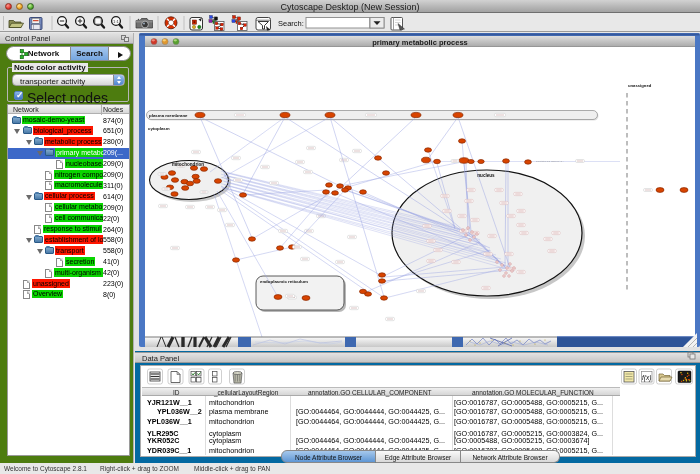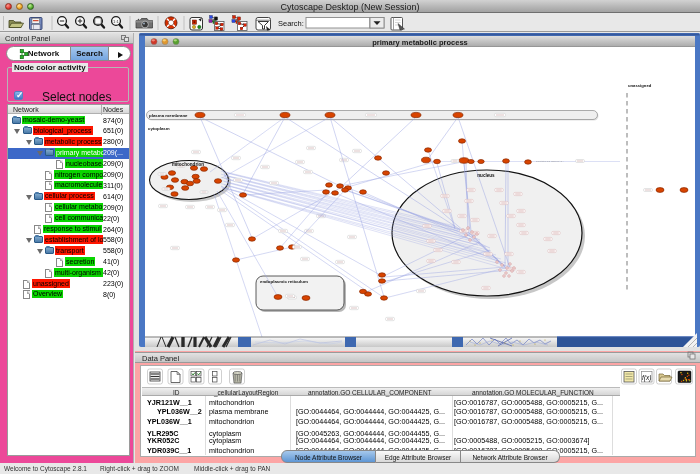--- a/index.html
+++ b/index.html
@@ -9,21 +9,21 @@
   background:linear-gradient(#d2d2d2,#b4b4b4 60%,#a2a2a2); border-bottom:1px solid #6f6f6f;text-decoration:underline; }
 .tl { position:absolute; top:3px; width:7px; height:7px; border-radius:50%; }
 #titlebar .r { left:5px;  background:radial-gradient(circle at 35% 30%, #ff9a90, #e03830 60%, #a01810); border:0.5px solid #903020;}
 #titlebar .y { left:16px; background:radial-gradient(circle at 35% 30%, #ffe9a0, #f0a828 60%, #b07810); border:0.5px solid #906020;}
 #titlebar .g { left:27px; background:radial-gradient(circle at 35% 30%, #c8f0a0, #58b030 60%, #307010); border:0.5px solid #306020;}
 #titlebar .t { position:absolute; top:2px; left:0; width:700px; text-align:center; font-size:9px; color:#1a1a1a; }
 #toolbar { position:absolute; left:0; top:14px; width:700px; height:18px; background:#e8e8e8; border-bottom:1px solid #9a9a9a; }
 #main { position:absolute; left:0; top:33px; width:700px; height:430px; }
 
 
-#cpanel { position:absolute; left:0; top:0; width:134px; height:430px; background:#ec4899; border-right:1px solid #b0b0b0;text-decoration:underline; }
+#cpanel { position:absolute; left:0; top:0; width:134px; height:430px; background:#4d7c0f; border-right:1px solid #b0b0b0;text-decoration:underline; }
 #cpanel .hdr { position:absolute; left:0; top:0; width:133px; height:11px;
   background:linear-gradient(#e2e2e2,#c6c6c6); border-bottom:1px solid #9a9a9a; }
 #cpanel .hdr span { position:absolute; left:5px; top:1px; font-size:7.5px; color:#222; }
 #tabs { position:absolute; left:6px; top:13px; width:125px; height:15px; background:#fff;
   border:1px solid #8a8a8a; border-radius:8px; overflow:hidden; font-size:8px; }
 #tabs .net { position:absolute; left:0; top:0; width:63px; height:15px; text-align:center; padding-top:2px; font-weight:bold; color:#111;}
 #tabs .mos { position:absolute; left:63px; top:0; width:38px; height:15px; background:linear-gradient(#a6c8ee,#6da0dd); text-align:center; padding-top:2px; font-weight:bold; color:#111; border-left:1px solid #8a8a8a;}
 #tabs .arr { position:absolute; left:101px; top:0; width:24px; height:15px; border-left:1px solid #8a8a8a; }
 #tabs .arr:after { content:""; position:absolute; left:9px; top:4.5px; border-left:5px solid #111; border-top:3.5px solid transparent; border-bottom:3.5px solid transparent; }
 #grpbox { position:absolute; left:7px; top:34px; width:122px; height:35px; border:1px solid #b6b6b6; border-radius:2px; }
@@ -31,42 +31,42 @@
 #combo { position:absolute; left:12px; top:41px; width:113px; height:12px; border:1px solid #9a9a9a; border-radius:4px;
   background:linear-gradient(#ffffff,#d6d6d6); font-size:8px; }
 #combo span { position:absolute; left:7px; top:1.5px; color:#111; }
 #combo .step { position:absolute; right:0px; top:0px; width:11px; height:10px; border-radius:0 4px 4px 0;
   background:linear-gradient(#9cc0ec,#4f84cf); border-left:1px solid #8a8a8a; }
 #combo .step:before { content:""; position:absolute; left:3px; top:1px; border-bottom:3px solid #fff; border-left:2.5px solid transparent; border-right:2.5px solid transparent;}
 #combo .step:after  { content:""; position:absolute; left:3px; bottom:1px; border-top:3px solid #fff; border-left:2.5px solid transparent; border-right:2.5px solid transparent;}
 #chk { position:absolute; left:14px; top:58px; width:9px; height:9px; border:1px solid #5580c0; border-radius:2px;
   background:linear-gradient(#8cb8e8,#3f74c4); }
 #chk:after { content:"\2713"; position:absolute; left:1px; top:-2px; color:#fff; font-size:9px; font-weight:bold; }
-#chklbl { position:absolute; left:42px; top:57px; font-size:12px; color:#111; }
+#chklbl { position:absolute; left:27px; top:57px; font-size:14px; color:#111; }
 
 #treebox { position:absolute; left:7px; top:71px; width:123px; height:352px; background:#fff; border:1px solid #9a9a9a; }
 #treehdr { position:absolute; left:0; top:0; width:121px; height:9px; background:linear-gradient(#f4f4f4,#d8d8d8); border-bottom:1px solid #b0b0b0; font-size:7px; color:#222; }
 #treehdr .c1 { position:absolute; left:5px; top:1px; }
 #treehdr .c2 { position:absolute; left:95px; top:1px; }
 #treehdr .sep { position:absolute; left:93px; top:0; width:1px; height:10px; background:#b0b0b0; }
 .trow { position:absolute; left:0; width:121px; height:10.9px; font-size:7px; }
 .trow .hl { position:absolute; top:0.5px; padding:0.5px 1px 1px 1px; color:#000; white-space:nowrap; }
 .trow .cnt { position:absolute; left:95px; top:1.5px; color:#000; }
 .trow.sel { background:#3c68c8; }
 .trow.sel .cnt { color:#fff; }
 .g { background:#0ad500; }
 .r2 { background:#ff1500; }
 .arrow { position:absolute; top:3.5px; width:0; height:0; border-top:5px solid #6a6a6a; border-left:3.5px solid transparent; border-right:3.5px solid transparent; }
 .fold { position:absolute; top:1.5px; width:9px; height:7px; background:linear-gradient(#7fa8cc,#4a7aa8); border:0.5px solid #2a5a88; border-radius:1px; }
 .fold:before { content:""; position:absolute; left:0px; top:-2px; width:4px; height:2px; background:#4a7aa8; border-radius:1px 1px 0 0; }
 .page { position:absolute; top:1px; width:7px; height:9px; background:#fff; border:0.6px solid #888; }
 .page:before { content:""; position:absolute; right:-0.5px; top:-0.5px; border-top:3px solid #e8e8e8; border-left:3px solid #aaa; }
 
 
-#dpanel { position:absolute; left:135px; top:318px; width:565px; height:112px; background:#fca5a5; }
+#dpanel { position:absolute; left:135px; top:318px; width:565px; height:112px; background:#0369a1; }
 #dpanel .hdr { position:absolute; left:0; top:1px; width:565px; height:11px; background:linear-gradient(#e2e2e2,#c6c6c6); border-top:1px solid #9a9a9a; border-bottom:1px solid #9a9a9a;}
 #dpanel .hdr span { position:absolute; left:7px; top:1px; font-size:7.5px; color:#222; }
 #dpinner { position:absolute; left:5px; top:14px; width:556px; height:92px; background:#fff; border:1px solid #aaa; }
 #dtable { position:absolute; left:1px; top:21px; width:552px; }
 #dthead { position:absolute; left:0; top:0; width:478px; height:9px; background:linear-gradient(#efefef,#d6d6d6); border-top:1px solid #bbb; border-bottom:1px solid #aaa; font-size:6.5px; color:#222; }
 #dthead span { position:absolute; top:1px; white-space:nowrap; }
 .drow { position:absolute; left:0; width:552px; height:9.7px; font-size:7.2px; color:#000; white-space:nowrap; }
 .drow b { font-weight:bold; }
 .drow span { position:absolute; top:0.5px; }
 #dtabs { position:absolute; left:146px; top:99px; height:13px; font-size:6.5px; color:#111; }
@@ -189,20 +189,24 @@
             <line x1="3" y1="2" x2="3" y2="8" stroke="#1a8a1a" stroke-width="0.9"></line>
             <rect x="1.2" y="0.5" width="3.2" height="3.2" fill="#2ab42a" stroke="#0a5a0a" stroke-width="0.6"></rect>
             <rect x="1.2" y="6.5" width="3.2" height="3.2" fill="#2ab42a" stroke="#0a5a0a" stroke-width="0.6"></rect>
             <rect x="5.8" y="3.5" width="3.2" height="3.2" fill="#2ab42a" stroke="#0a5a0a" stroke-width="0.6"></rect>
           </svg><span style="margin-left:10px">Network</span></div>
         <div class="mos">Search</div>
         <div class="arr"></div>
       </div>
       <div id="grpbox">
         <div class="lbl">Node color activity</div>
+      </div>
+      <div id="combo">
+        <span>transporter activity</span>
+        <div class="step"></div>
       </div>
       <div id="chk"></div>
       <div id="chklbl">Select nodes</div>
       <div id="treebox">
         <div id="treehdr">
           <span class="c1">Network</span>
           <div class="sep"></div>
           <span class="c2">Nodes</span>
         </div>
         <div class="trow" style="top:10.0px">
@@ -750,21 +754,21 @@
           </div>
           <div class="drow" style="top:29.4px">
             <span style="left:5px"><b>YPL036W__1</b></span>
             <span style="left:67px">mitochondrion</span>
             <span style="left:154px">[GO:0044464, GO:0044444, GO:0044425, G...</span>
             <span style="left:312px">[GO:0016787, GO:0005488, GO:0005215, G...</span>
           </div>
           <div class="drow" style="top:41px">
             <span style="left:5px"><b>YLR295C</b></span>
             <span style="left:67px">cytoplasm</span>
-            <span style="left:154px">[GO:0045263, GO:0044444, GO:0044455, G...</span>
+            <span style="left:312px">[GO:0016787, GO:0005215, GO:0003824, G...</span>
           </div>
           <div class="drow" style="top:48.8px">
             <span style="left:5px"><b>YKR052C</b></span>
             <span style="left:67px">cytoplasm</span>
             <span style="left:154px">[GO:0044464, GO:0044444, GO:0044425, G...</span>
             <span style="left:312px">[GO:0005488, GO:0005215, GO:0003674]</span>
           </div>
           <div class="drow" style="top:58.5px">
             <span style="left:5px"><b>YDR039C__1</b></span>
             <span style="left:67px">mitochondrion</span>

